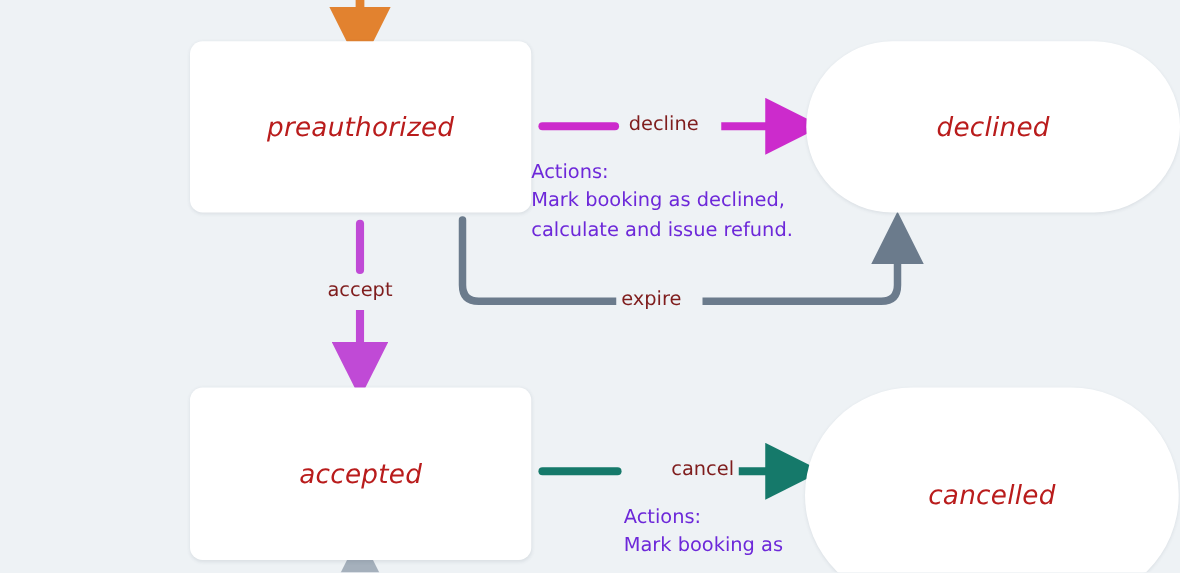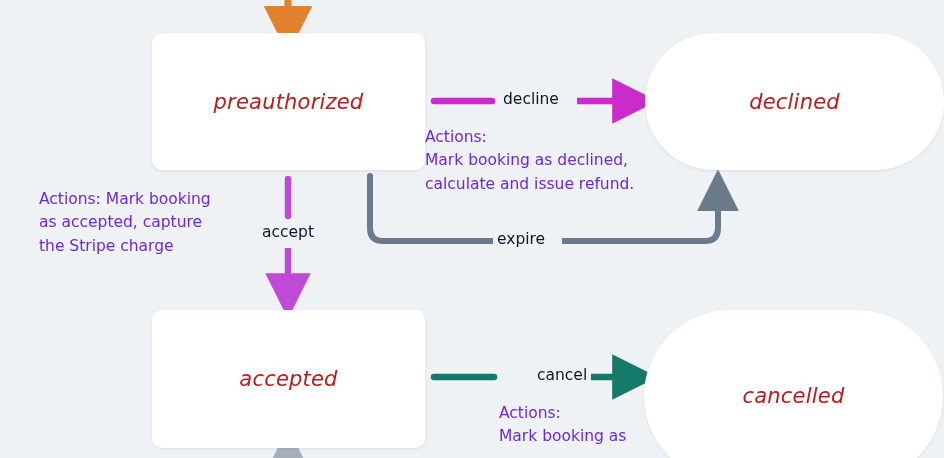--- a/index.html
+++ b/index.html
@@ -29,21 +29,21 @@
     color: #b91c1c;
     letter-spacing: 0.2px;
     white-space: nowrap;
   }
   .node.rect { border-radius: 10px; }
   .node.stadium { border-radius: 999px; }
 
   .edge-label {
     position: absolute;
     font-size: 15.5px;
-    color: #0f172a;
+    color: #7f1d1d;
     background: #eef2f5;
     padding: 0 4px;
     white-space: nowrap;
   }
   .note {
     position: absolute;
     font-size: 15.5px;
     line-height: 1.5;
     color: #6d28d9;
     white-space: pre-line;
@@ -130,20 +130,17 @@
   <div class="edge-label" style="left:258px; top:223px;">accept</div>
 
   <div class="edge-label" style="left:493px; top:230px;">expire</div>
 
   <div class="edge-label" style="left:501px; top:366px;margin-left:32px;">cancel</div>
 
   <div class="note" style="left:425px; top:126px;">Actions:
 Mark booking as declined,
 calculate and issue refund.</div>
 
-  <div class="note" style="left:39px; top:188px;">Actions: Mark booking
-as accepted, capture
-the Stripe charge</div>
 
   <div class="note" style="left:499px; top:402px;">Actions:
 Mark booking as</div>
 
 </div>
 
 </body></html>

